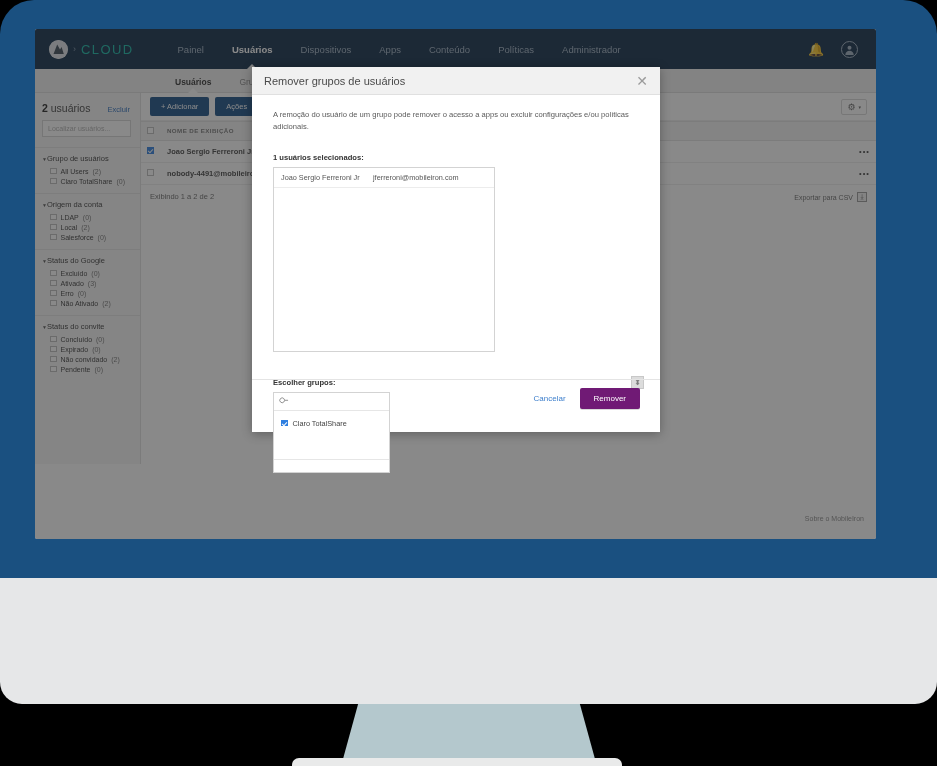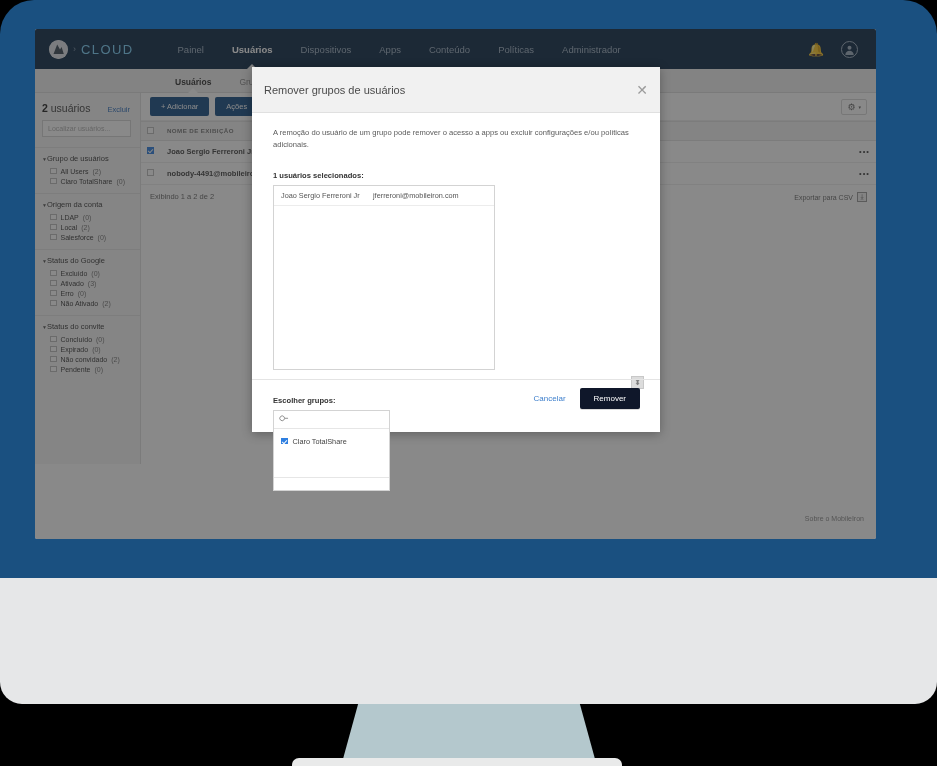--- a/index.html
+++ b/index.html
@@ -61,21 +61,21 @@
     display: flex; align-items: center; padding: 0 14px;
   }
   .brand { display: flex; align-items: center; gap: 5px; margin-right: 30px; }
   .logo-mark {
     width: 19px; height: 19px; border-radius: 50%;
     background: #dfe3e8; position: relative; overflow: hidden;
     display: inline-block;
   }
   .logo-mark svg { display:block; }
   .brand-chev { color: #7f93a8; font-size: 9px; }
-  .brand-text { color: #7dd3fc; font-size: 13px; letter-spacing: 1.4px; font-weight: 300; }
+  .brand-text { color: #14b8a6; font-size: 13px; letter-spacing: 1.4px; font-weight: 300; }
 
   .navitems { display: flex; align-items: center; gap: 0; height: 100%; }
   .navitem {
     color: #9eb0c2; font-size: 9.5px; padding: 0 14px; height: 100%;
     display: flex; align-items: center; cursor: pointer; position: relative;
   }
   .navitem.active { color: #ffffff; font-weight: bold; }
   .navitem.active::after {
     content: ""; position: absolute; left: 50%; bottom: -1px;
     transform: translateX(-50%);
@@ -196,21 +196,21 @@
     font-size: 7px; color: #8c8c8c;
   }
 
   
   .modal {
     position: absolute; left: 217px; top: 38px; width: 408px; height: 365px;
     background: #fff; z-index: 100;
     box-shadow: 0 2px 10px rgba(0,0,0,0.3);
   }
   .modal-head {
-    height: 46px; background: #f1f1f1; border-bottom: 1px solid #e0e0e0;
+    height: 28px; background: #f1f1f1; border-bottom: 1px solid #e0e0e0;
     display: flex; align-items: center; padding: 0 12px;
   }
   .modal-title { font-size: 11px; color: #4a4a4a; font-weight: normal; }
   .modal-x {
     margin-left: auto; color: #9b9b9b; font-size: 14px; cursor: pointer;
     line-height: 1; font-weight: 300;
   }
   .modal-body { padding: 14px 21px 0 21px; }
   .modal-desc { font-size: 7.6px; color: #5a5a5a; line-height: 1.55; }
   .cols { display: flex; gap: 26px; margin-top: 20px; flex-direction: column; }
@@ -244,21 +244,21 @@
     display: flex; align-items: center; justify-content: center;
     font-size: 8px; color: #7d7d7d; cursor: nwse-resize;
   }
   .modal-foot {
     position: absolute; left: 0; bottom: 16px; width: 100%; height: 37px;
     border-top: 1px solid #e4e4e4; display: flex; align-items: center;
     justify-content: flex-end; gap: 14px; padding-right: 20px;
   }
   .btn-cancel { font-size: 8px; color: #3d7fcc; cursor: pointer; }
   .btn-remove {
-    background: #0f172a; color: #fff; font-size: 8px; border-radius: 2px;
+    background: #701a75; color: #fff; font-size: 8px; border-radius: 2px;
     padding: 6px 14px; cursor: pointer;
     box-shadow: 0 1px 0 rgba(0,0,0,0.15);
   }
 </style>
 </head>
 <body>
 
 <div id="stage">
 
   <div class="monitor-bg"></div>

